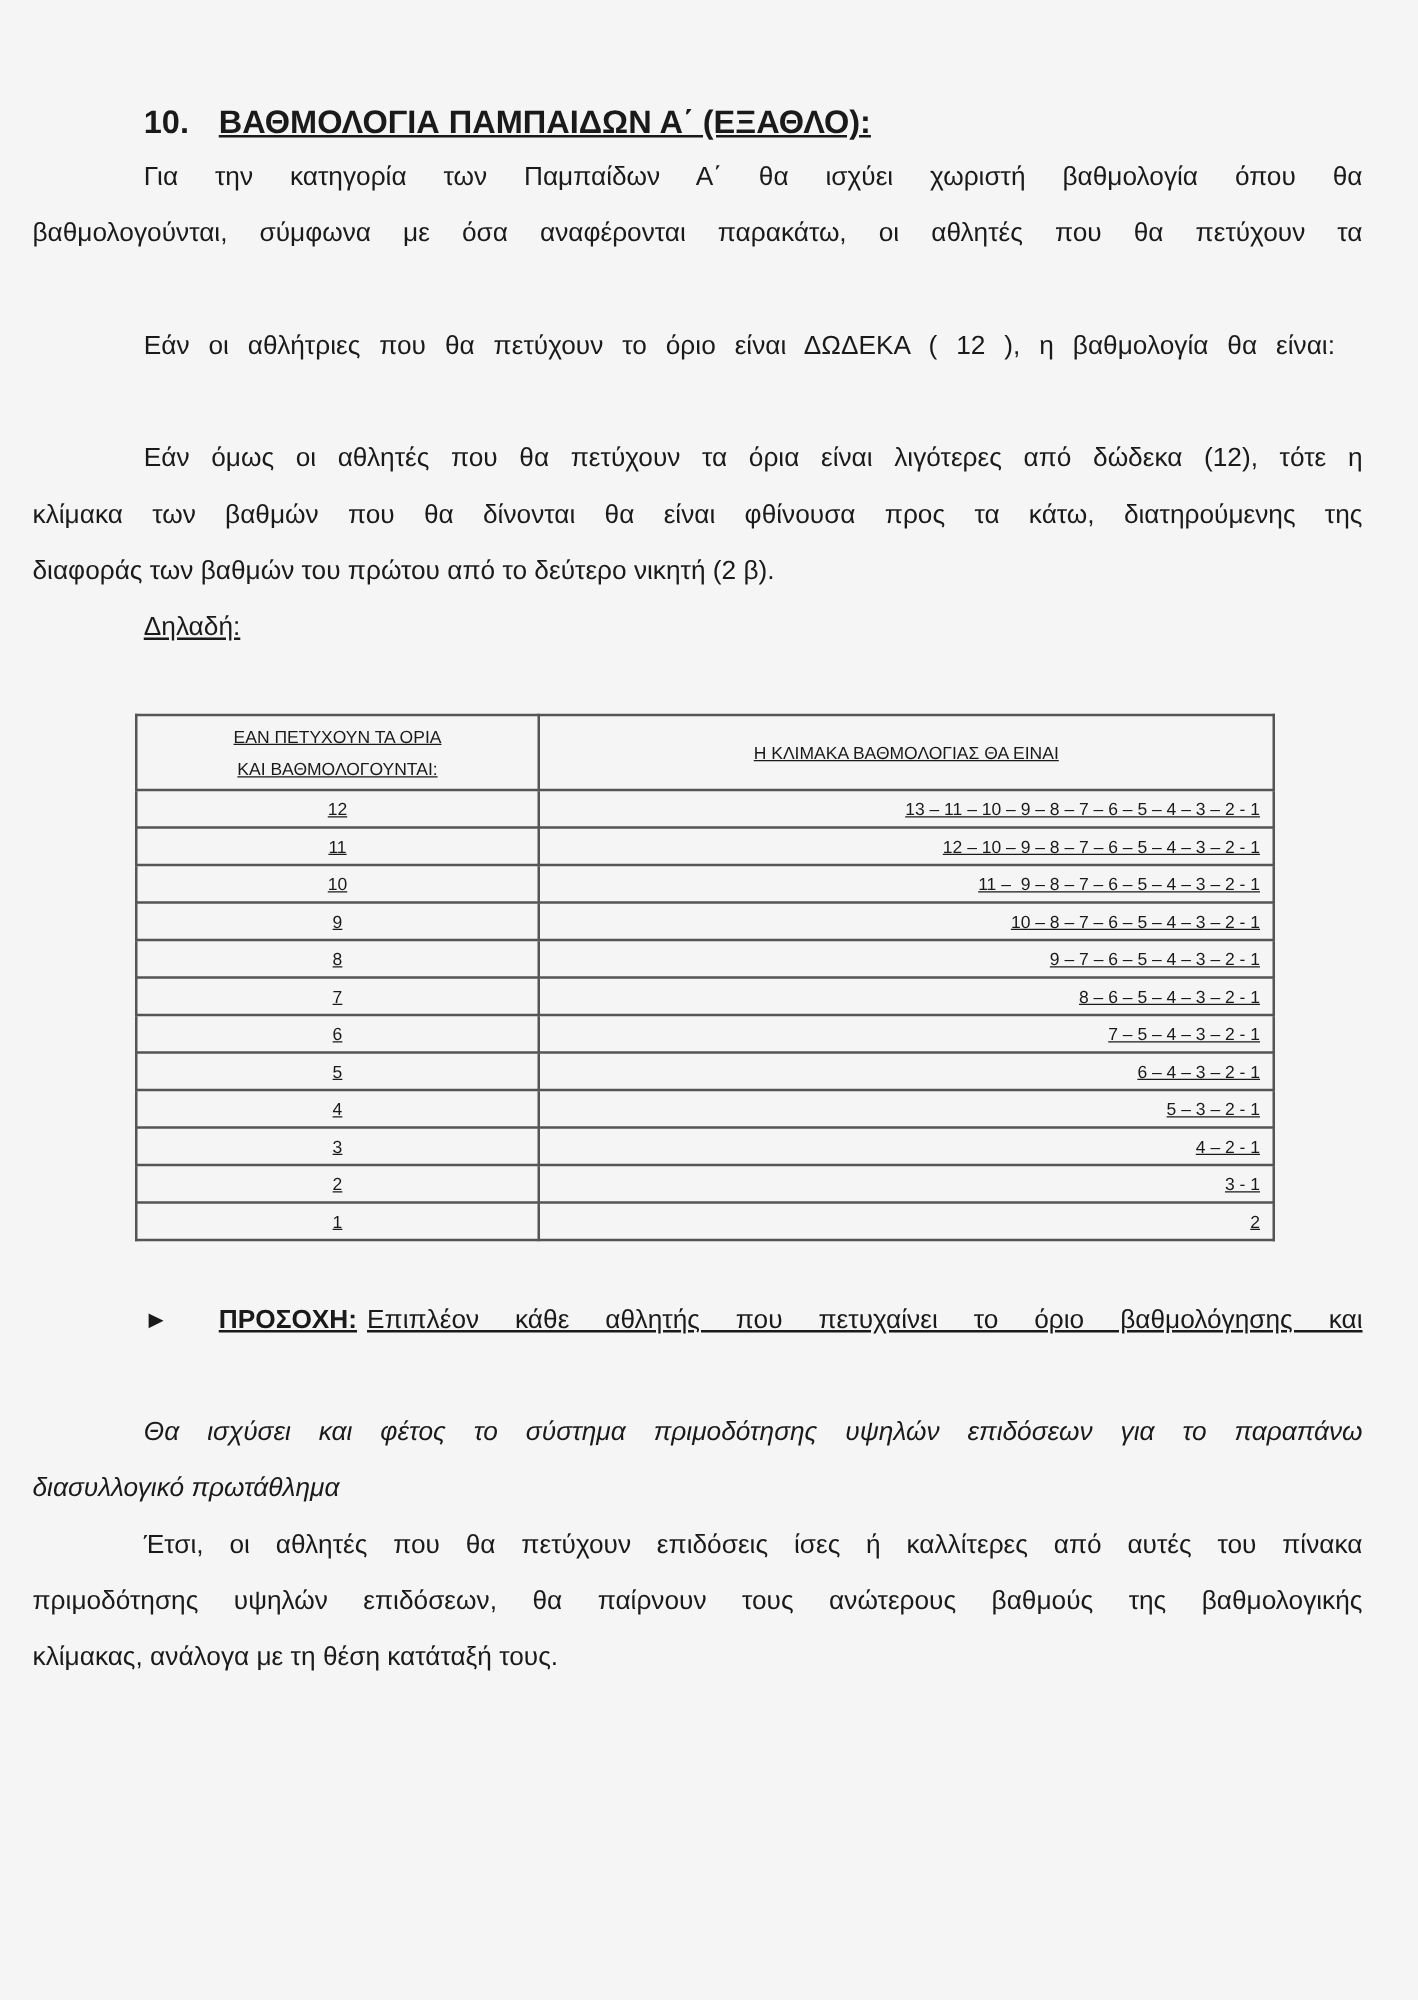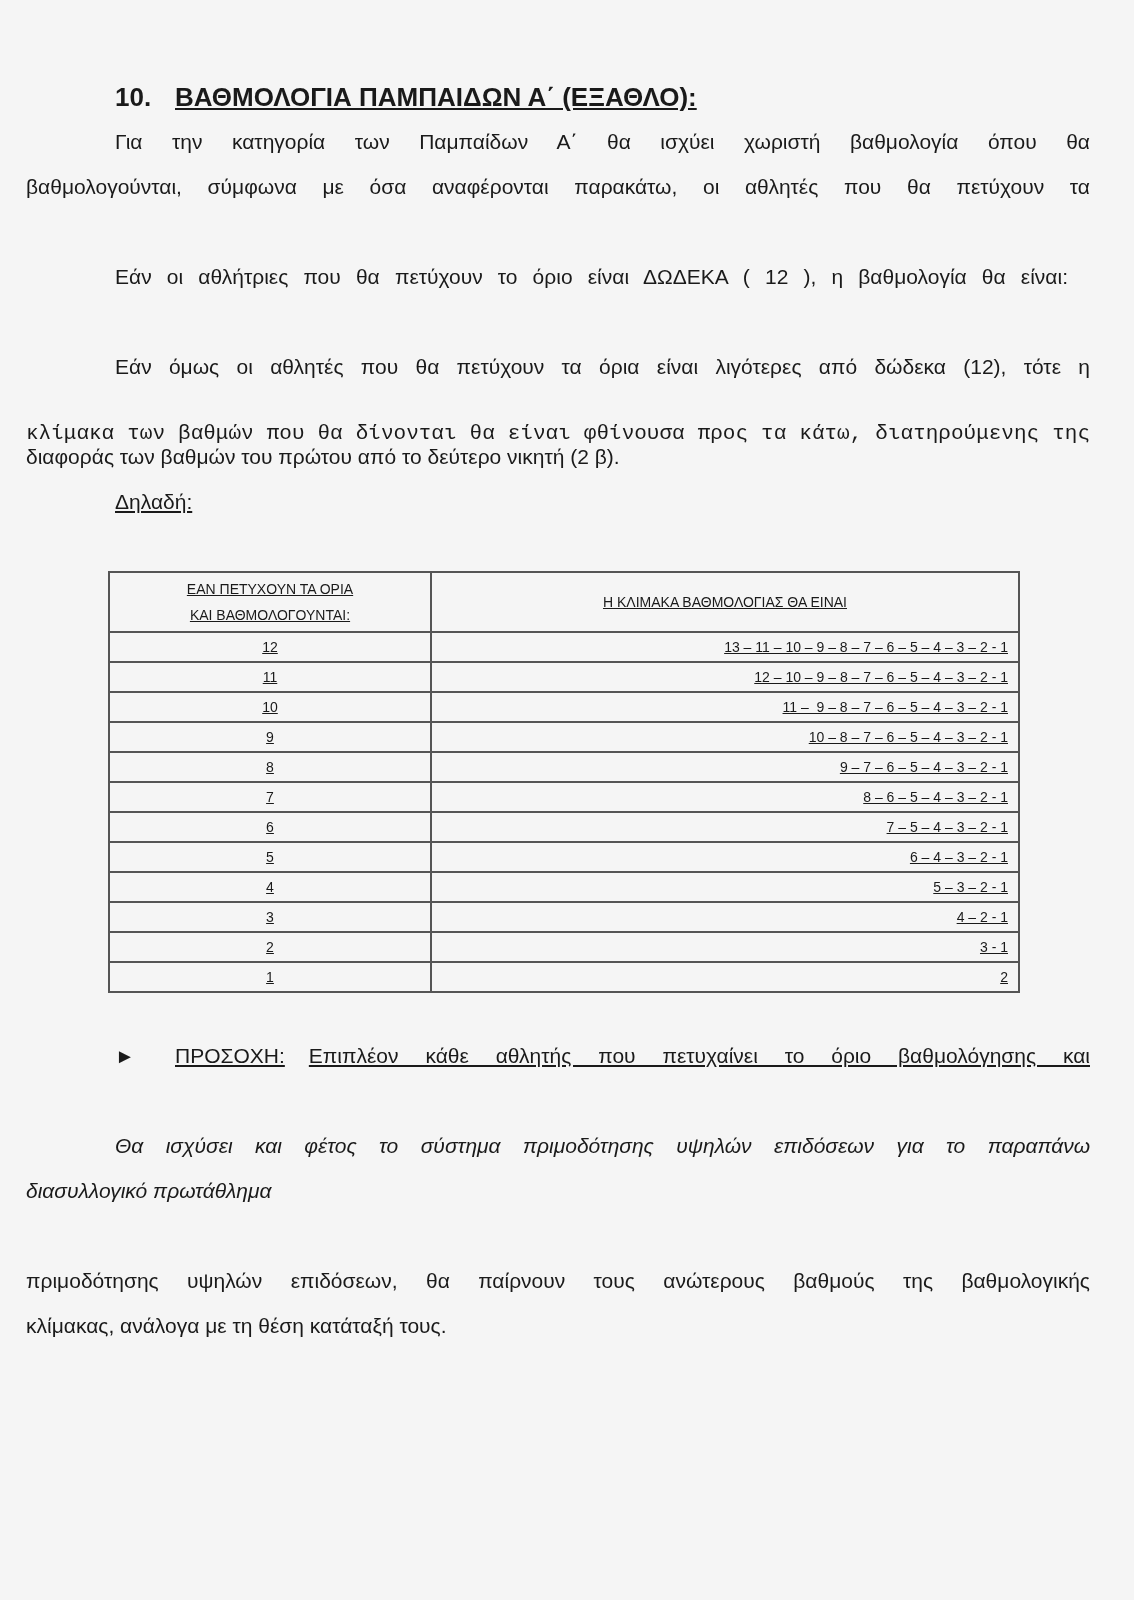--- a/index.html
+++ b/index.html
@@ -58,21 +58,21 @@
   <div class="line heading" style="left:115px; top:84px;">
     <span class="num">10.</span><span class="u">ΒΑΘΜΟΛΟΓΙΑ ΠΑΜΠΑΙΔΩΝ Α΄ (ΕΞΑΘΛΟ):</span>
   </div>
 
   <div class="line justify" style="left:115px; top:129px; width:975px;">Για την κατηγορία των Παμπαίδων Α΄ θα ισχύει χωριστή βαθμολογία όπου θα</div>
   <div class="line justify" style="left:26px; top:174px; width:1064px;">βαθμολογούνται, σύμφωνα με όσα αναφέρονται παρακάτω, οι αθλητές που θα πετύχουν τα</div>
 
   <div class="line justify" style="left:115px; top:264px; width:953px;">Εάν οι αθλήτριες που θα πετύχουν το όριο είναι ΔΩΔΕΚΑ ( 12 ), η βαθμολογία θα είναι:</div>
 
   <div class="line justify" style="left:115px; top:354px; width:975px;">Εάν όμως οι αθλητές που θα πετύχουν τα όρια είναι λιγότερες από δώδεκα (12), τότε η</div>
-  <div class="line justify" style="left:26px; top:421px; width:1064px;font-family:Liberation Mono, monospace;">κλίμακα των βαθμών που θα δίνονται θα είναι φθίνουσα προς τα κάτω, διατηρούμενης της</div>
+  <div class="line justify" style="left:26px; top:399px; width:1064px;">κλίμακα των βαθμών που θα δίνονται θα είναι φθίνουσα προς τα κάτω, διατηρούμενης της</div>
   <div class="line" style="left:26px; top:444px;">διαφοράς των βαθμών του πρώτου από το δεύτερο νικητή (2 β).</div>
   <div class="line u" style="left:115px; top:489px;">Δηλαδή:</div>
 
   <table class="scores">
     <thead>
       <tr>
         <th class="c1">
           <div>ΕΑΝ ΠΕΤΥΧΟΥΝ ΤΑ ΟΡΙΑ</div>
           <div>ΚΑΙ ΒΑΘΜΟΛΟΓΟΥΝΤΑΙ:</div>
         </th>
@@ -126,23 +126,24 @@
         </tr>
       <tr>
           <td class="c1">1</td>
           <td class="c2">2</td>
         </tr>
     </tbody>
   </table>
 
   <div class="line" style="left:115px; top:1043px; width:975px; display:flex;">
     <span class="arrow">►</span>
-    <span class="u" style="margin-right:24px;">ΠΡΟΣΟΧΗ:</span>
+    <span class="u" style="margin-right:8px;font-weight:bold;">ΠΡΟΣΟΧΗ:</span>
     <span class="u justify" style="flex:1; display:block;">Επιπλέον κάθε αθλητής που πετυχαίνει το όριο βαθμολόγησης και</span>
   </div>
 
   <div class="line it justify" style="left:115px; top:1133px; width:975px;">Θα ισχύσει και φέτος το σύστημα πριμοδότησης υψηλών επιδόσεων για το παραπάνω</div>
   <div class="line it" style="left:26px; top:1178px;">διασυλλογικό πρωτάθλημα</div>
 
+  <div class="line justify" style="left:115px; top:1223px; width:975px;">Έτσι, οι αθλητές που θα πετύχουν επιδόσεις ίσες ή καλλίτερες από αυτές του πίνακα</div>
   <div class="line justify" style="left:26px; top:1268px; width:1064px;">πριμοδότησης υψηλών επιδόσεων, θα παίρνουν τους ανώτερους βαθμούς της βαθμολογικής</div>
   <div class="line" style="left:26px; top:1313px;">κλίμακας, ανάλογα με τη θέση κατάταξή τους.</div>
 
 </div>
 
 </body></html>

